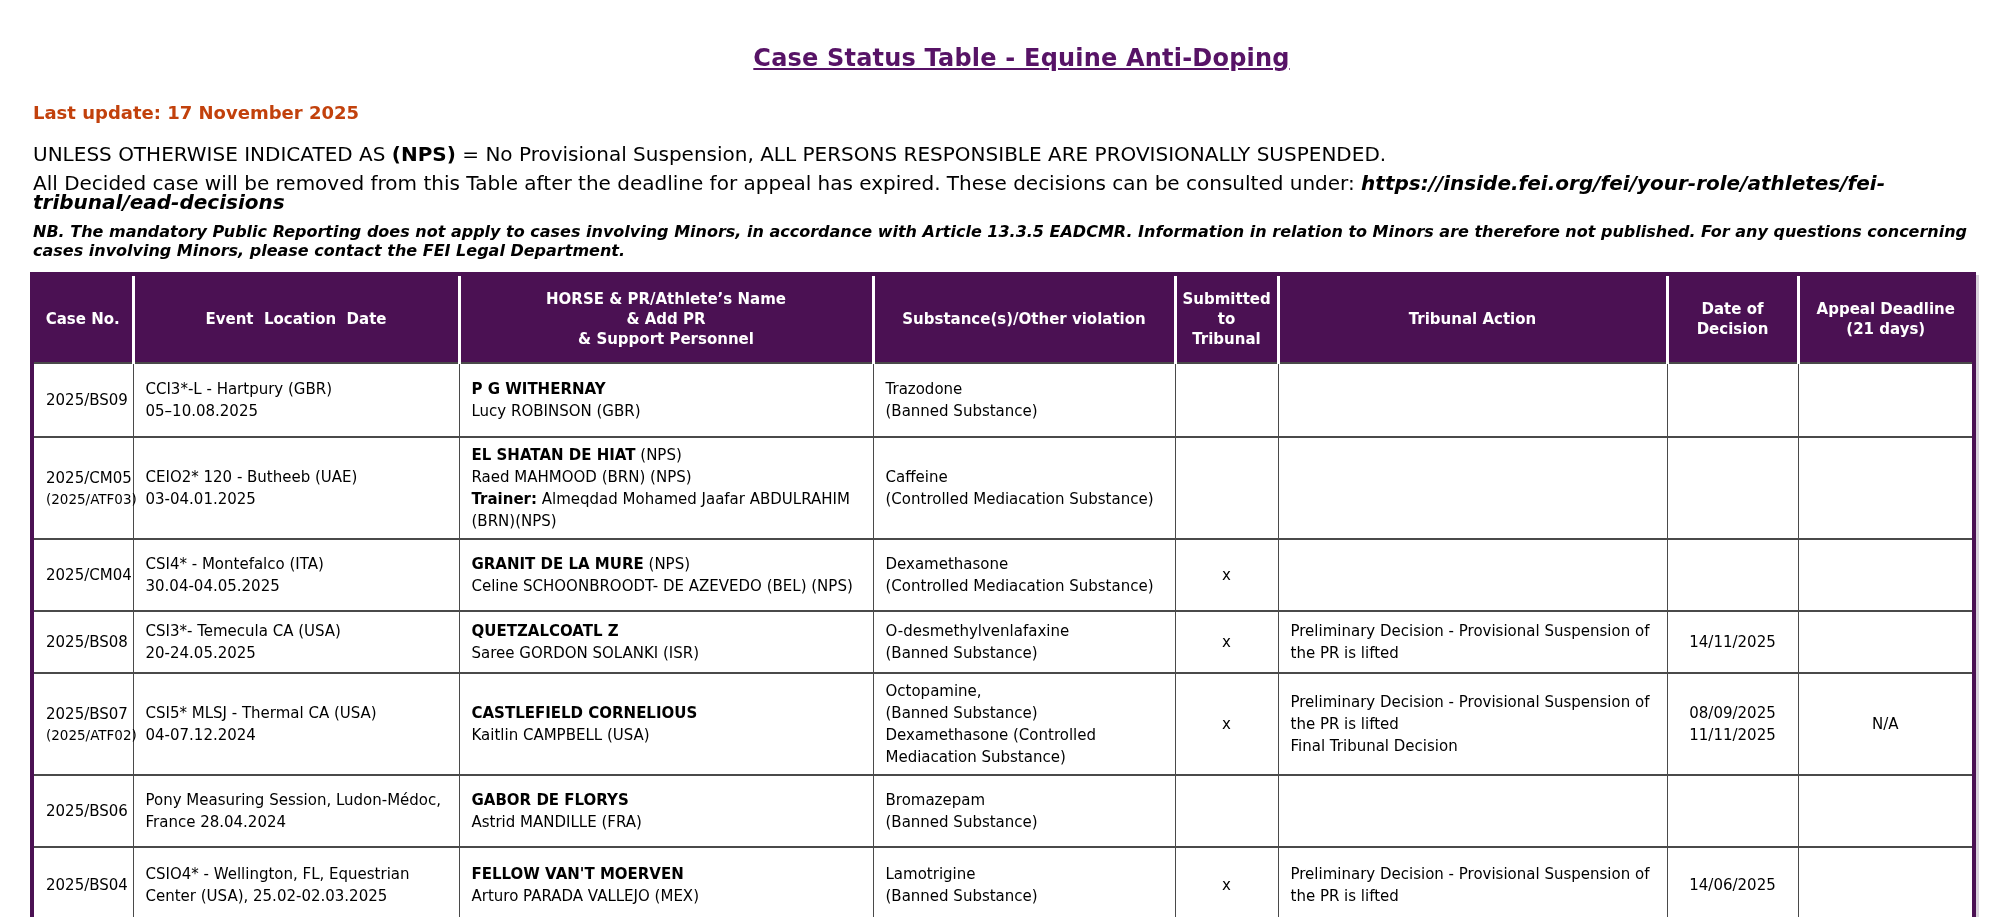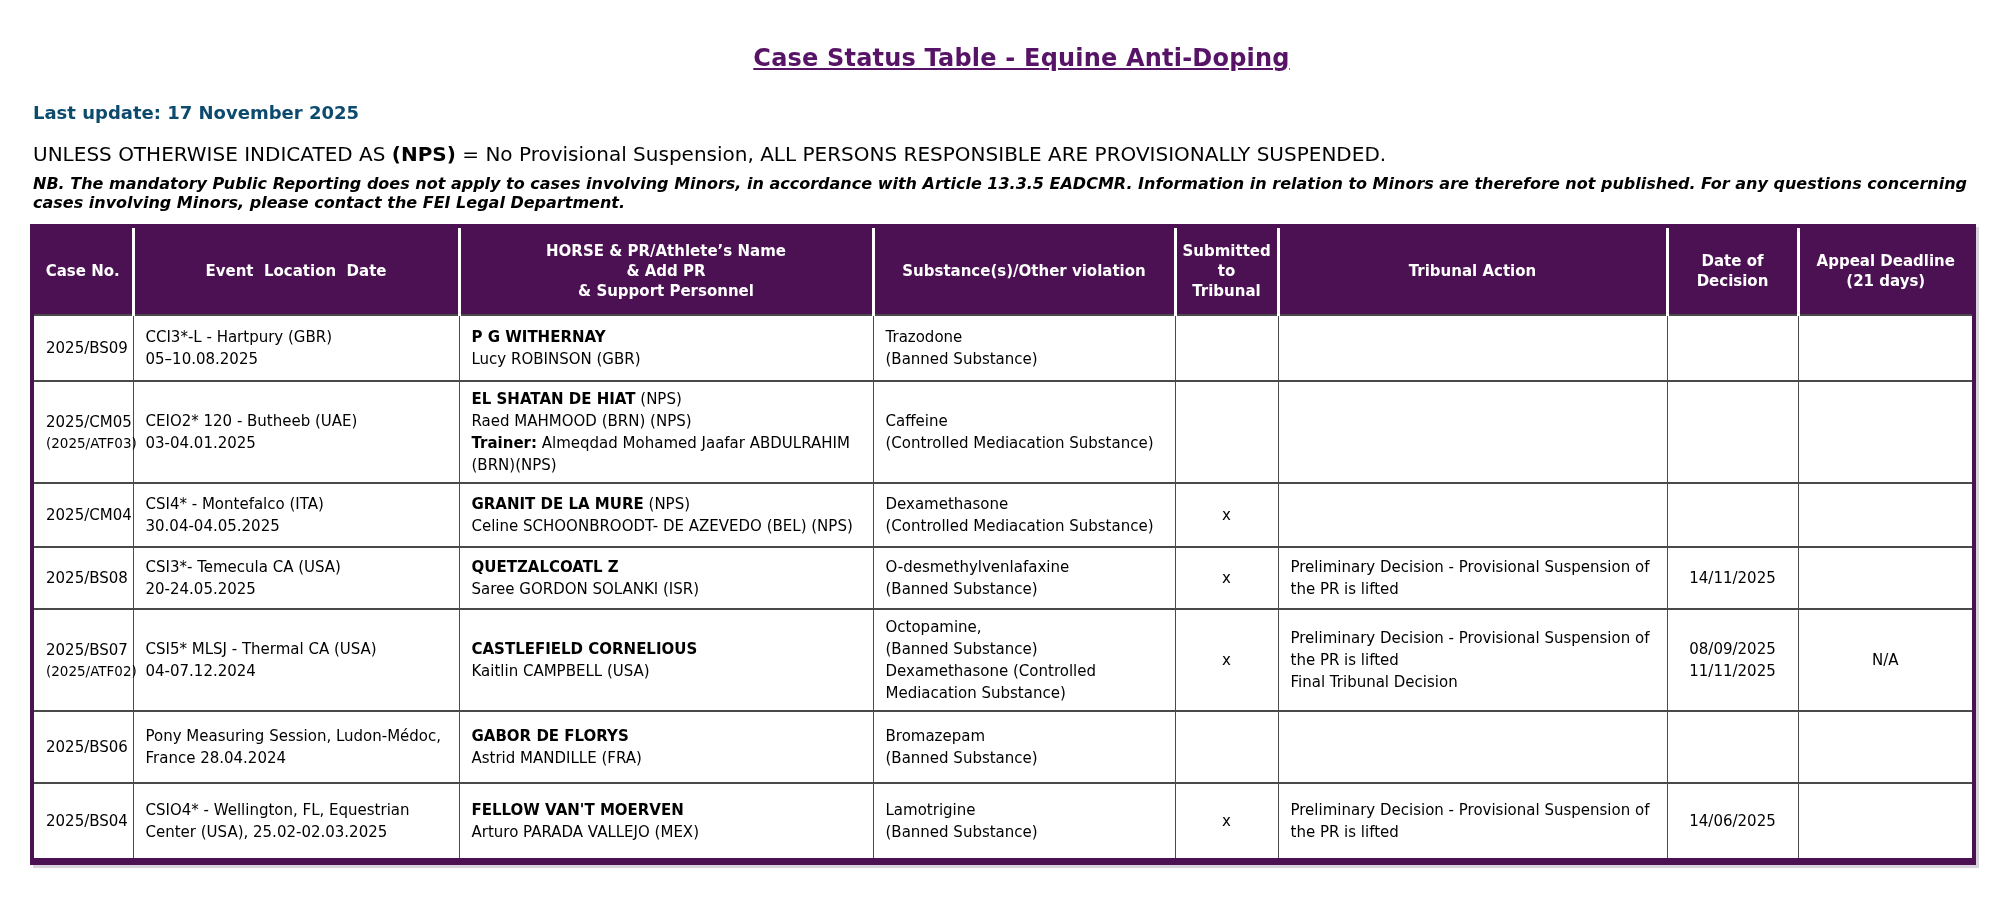--- a/index.html
+++ b/index.html
@@ -6,21 +6,21 @@
   body{
     width:2000px;height:917px;background:#ffffff;overflow:hidden;
     font-family:"DejaVu Sans","Liberation Sans",sans-serif;color:#000;
   }
   .page-title{
     text-align:center;margin:44px 0 0 0;
     font-size:24px;font-weight:bold;color:#571366;
     text-decoration:underline;letter-spacing:.2px;padding-left:43px;
   }
   .last-update{
-    margin:30px 0 0 33px;font-size:18px;font-weight:bold;color:#0c4a6e;
+    margin:30px 0 0 33px;font-size:18px;font-weight:bold;color:#c2410c;
   }
   .notes{margin:22px 0 0 33px;}
   .note{font-size:20px;margin:0 0 10px 0;line-height:19px;}
   .note b{font-weight:bold;}
   .note .link{font-weight:bold;font-style:italic;color:#000;text-decoration:none;}
   .note.nb{font-size:16px;font-weight:bold;font-style:italic;margin-bottom:8px;}
   .table-wrap{margin:12px 25px 0 30px;}
   table.case-table{
     border-collapse:collapse;table-layout:fixed;width:1942px;
     border:4px solid #4b1153;border-bottom-width:7px;
@@ -29,40 +29,41 @@
   thead th{
     background:#4b1153;color:#fff;font-size:15px;font-weight:bold;
     text-align:center;vertical-align:middle;height:78px;
     border-right:3px solid #ffffff;padding:4px 6px;line-height:20px;
   }
   thead th:last-child{border-right:none;}
   tbody td{
     background:#fff;border:1px solid #4a4a4a;border-top-width:2px;
     font-size:15px;vertical-align:middle;padding:6px 12px;line-height:22px;
   }
-  tbody tr:nth-child(1){height:66px;}
+  tbody tr:nth-child(1){height:74px;}
   tbody tr:nth-child(2){height:88px;}
-  tbody tr:nth-child(3){height:64px;}
+  tbody tr:nth-child(3){height:72px;}
   tbody tr:nth-child(4){height:62px;}
   tbody tr:nth-child(5){height:88px;}
   tbody tr:nth-child(6){height:72px;}
   tbody tr:nth-child(7){height:78px;}
   td.c-center{text-align:center;}
   td .case-sub{font-size:13.5px;line-height:20px;}
   td .b{font-weight:bold;}
 </style>
 </head>
 <body>
 
 <div class="page-title">Case Status Table - Equine Anti-Doping</div>
 
 <div class="last-update">Last update: 17 November 2025</div>
 
 <div class="notes">
   <p class="note"><span>UNLESS OTHERWISE INDICATED AS </span><b>(NPS)</b><span> = No Provisional Suspension, ALL PERSONS RESPONSIBLE ARE PROVISIONALLY SUSPENDED.</span></p>
+  <p class="note"><span>All Decided case will be removed from this Table after the deadline for appeal has expired. These decisions can be consulted under: </span><a class="link">https://inside.fei.org/fei/your-role/athletes/fei-tribunal/ead-decisions</a></p>
   <p class="note nb">NB. The mandatory Public Reporting does not apply to cases involving Minors, in accordance with Article 13.3.5 EADCMR. Information in relation to Minors are therefore not published. For any questions concerning cases involving Minors, please contact the FEI Legal Department.</p>
 </div>
 
 <div class="table-wrap">
   <table class="case-table">
     <colgroup>
       <col style="width:101px">
         <col style="width:326px">
         <col style="width:414px">
         <col style="width:302px">

